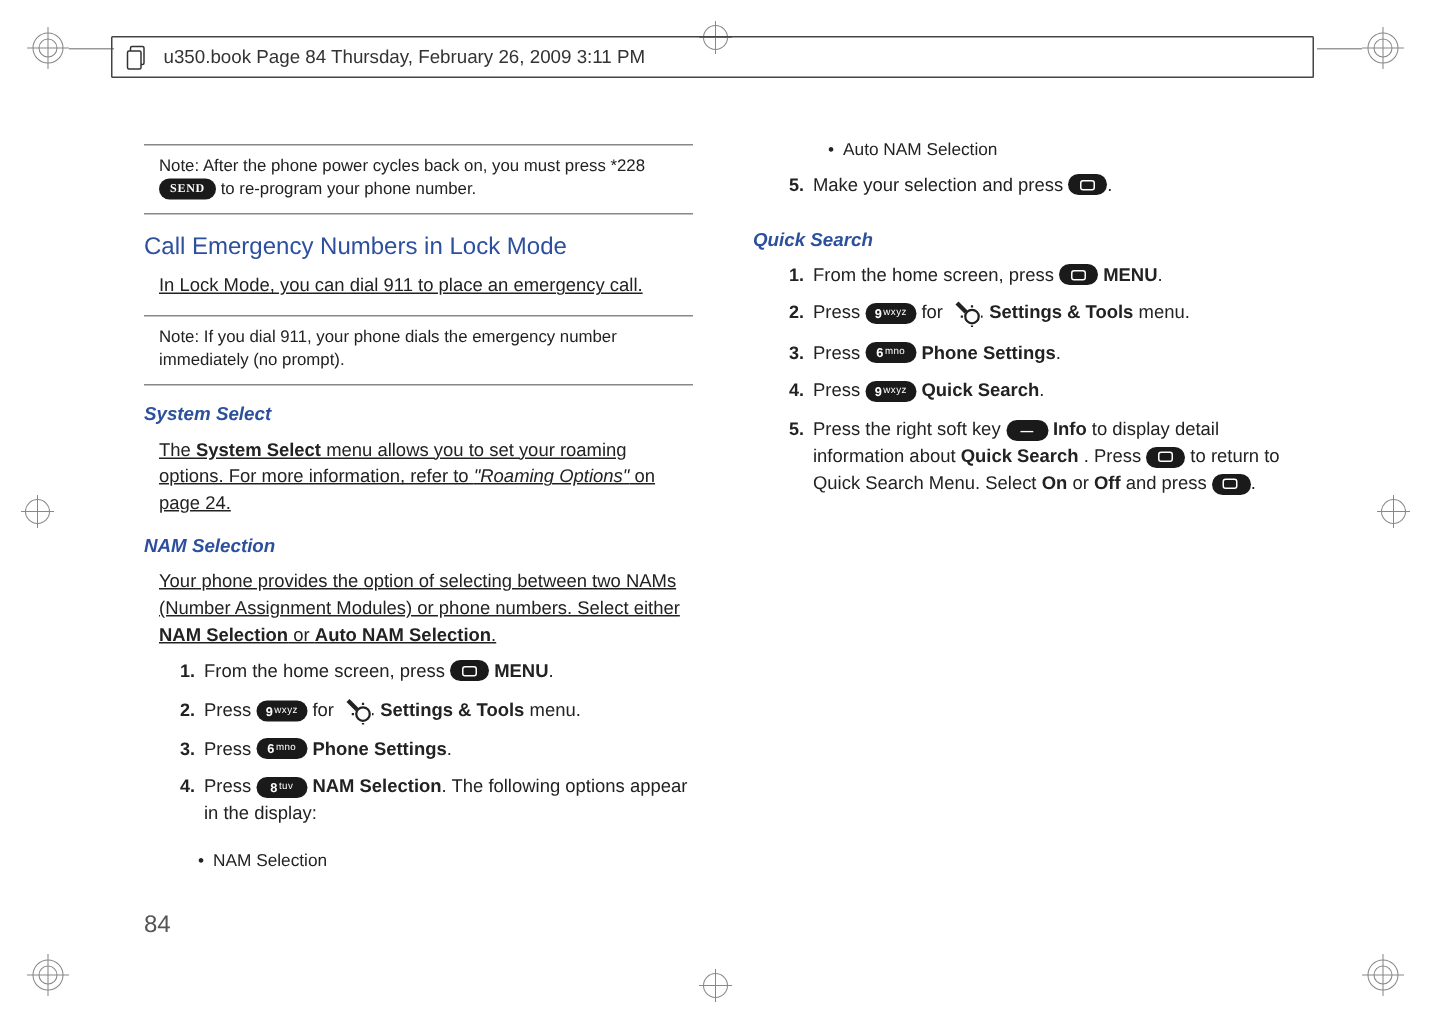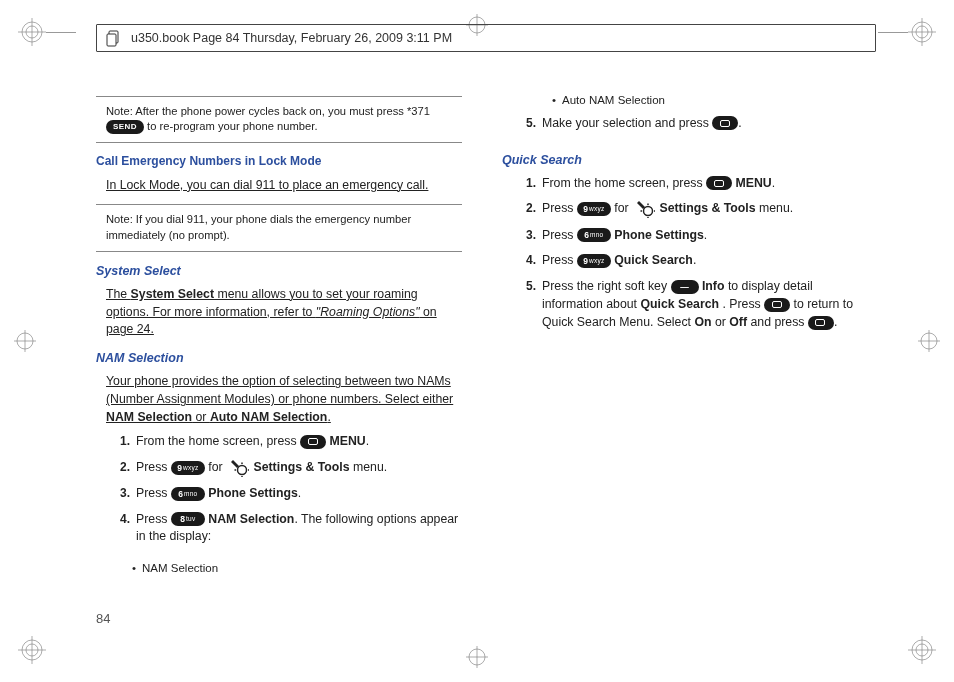--- a/index.html
+++ b/index.html
@@ -8,45 +8,45 @@
   .crop svg { display:block; }
   .crop-tl { top:18px; left:18px; }
   .crop-tr { top:18px; right:18px; }
   .crop-bl { bottom:18px; left:18px; }
   .crop-br { bottom:18px; right:18px; }
   .crop-ml { top:50%; left:14px; transform:translateY(-50%); }
   .crop-mr { top:50%; right:14px; transform:translateY(-50%); }
   .crop-tc { top:14px; left:50%; transform:translateX(-50%); }
   .crop-bc { bottom:14px; left:50%; transform:translateX(-50%); }
   .hairline { position:absolute; background:#999; }
-  .header-bar { position:absolute; top:24px; left:96px; right:78px; border:1px solid #444; padding:4px 8px; font-size:12.5px; color:#333; display:flex; align-items:center; gap:8px; border-radius:1px; }
+  .header-bar { position:absolute; top:24px; left:74px; right:78px; border:1px solid #444; padding:4px 8px; font-size:12.5px; color:#333; display:flex; align-items:center; gap:8px; border-radius:1px; }
   .doc-icon { display:inline-flex; }
   .content { position:absolute; top:90px; left:96px; right:86px; bottom:60px; display:flex; gap:40px; }
   .col { flex:1; font-size:12.3px; line-height:1.45; }
   .col .hr { border-top:1px solid #888; margin:6px 0 6px 0; }
   .note { font-size:11.2px; line-height:1.35; padding:1px 0 2px 10px; }
   .note .nlabel { font-weight:normal; }
-  .h3 { color:#2c4f9e; font-weight:bold; font-size:12px; margin:10px 0 6px 0; }
+  .h3 { color:#2c4f9e; font-weight:normal; font-size:16px; margin:10px 0 6px 0; }
   .h3i { color:#2c4f9e; font-style:italic; font-weight:bold; font-size:12.5px; margin:10px 0 6px 0; }
   .body { padding:0 0 0 10px;text-decoration:underline; }
   .bold { font-weight:bold; }
   .ital { font-style:italic; }
   ol.steps { list-style:none; padding:0 0 0 22px; margin:6px 0; }
   ol.steps > li { position:relative; padding:0 0 8px 18px; }
   ol.steps > li .num { position:absolute; left:-8px; top:0; font-weight:bold; font-size:12px; width:20px; text-align:right; }
   ul.bul { list-style:none; padding:0 0 0 36px; margin:2px 0; font-size:11.5px; }
   ul.bul li::before { content:"\2022"; margin-right:6px; }
   .key { display:inline-flex; align-items:center; justify-content:center; background:#1a1a1a; color:#fff; border-radius:7px; height:14px; min-width:24px; padding:0 5px; font-size:8.5px; font-weight:bold; vertical-align:middle; line-height:14px; }
-  .key-send { min-width:34px; font-size:8px; letter-spacing:0.5px; padding:0 2px;}
+  .key-send { min-width:34px; font-size:8px; letter-spacing:0.5px; padding:0 2px;font-family:Liberation Serif, serif;}
   .key-ok { min-width:20px; padding:0 3px;}
   .key-ok .ok-shape { display:inline-block; width:8px; height:5px; border:1px solid #fff; border-radius:2px; margin-right:1px;}
   .key-num .tiny { font-size:6.5px; font-weight:normal; letter-spacing:0.3px; margin-left:1px; }
   .key-soft { min-width:18px; }
   .gearwrench { display:inline-flex; align-items:center; vertical-align:middle; height:18px; margin:0 1px; }
-  .pagefoot { position:absolute; bottom:56px; left:96px; font-size:13px; color:#555; }
+  .pagefoot { position:absolute; bottom:56px; left:96px; font-size:16px; color:#555; }
 </style>
 </head>
 <body>
 
 <div class="page">
 
   <div class="crop crop-tl">
       <svg width="28" height="28">
         <circle cx="14" cy="14" r="10" fill="none" stroke="#888" stroke-width="0.7"></circle>
         <circle cx="14" cy="14" r="6" fill="none" stroke="#888" stroke-width="0.7"></circle>
@@ -120,21 +120,21 @@
     </span>
     <span>u350.book  Page 84  Thursday, February 26, 2009  3:11 PM</span>
   </div>
 
   <div class="content">
 
     <div class="col">
       <div class="hr"></div>
       <div class="note">
         <span class="nlabel">Note:</span>
-        <span>After the phone power cycles back on, you must press *371 </span>
+        <span>After the phone power cycles back on, you must press *228 </span>
         <span class="key key-send">SEND</span>
         <span> to re-program your phone number.</span>
       </div>
       <div class="hr"></div>
 
       <div class="h3">Call Emergency Numbers in Lock Mode</div>
       <div class="body">In Lock Mode, you can dial 911 to place an emergency call.</div>
 
       <div class="hr" style="margin-top:10px;"></div>
       <div class="note">

